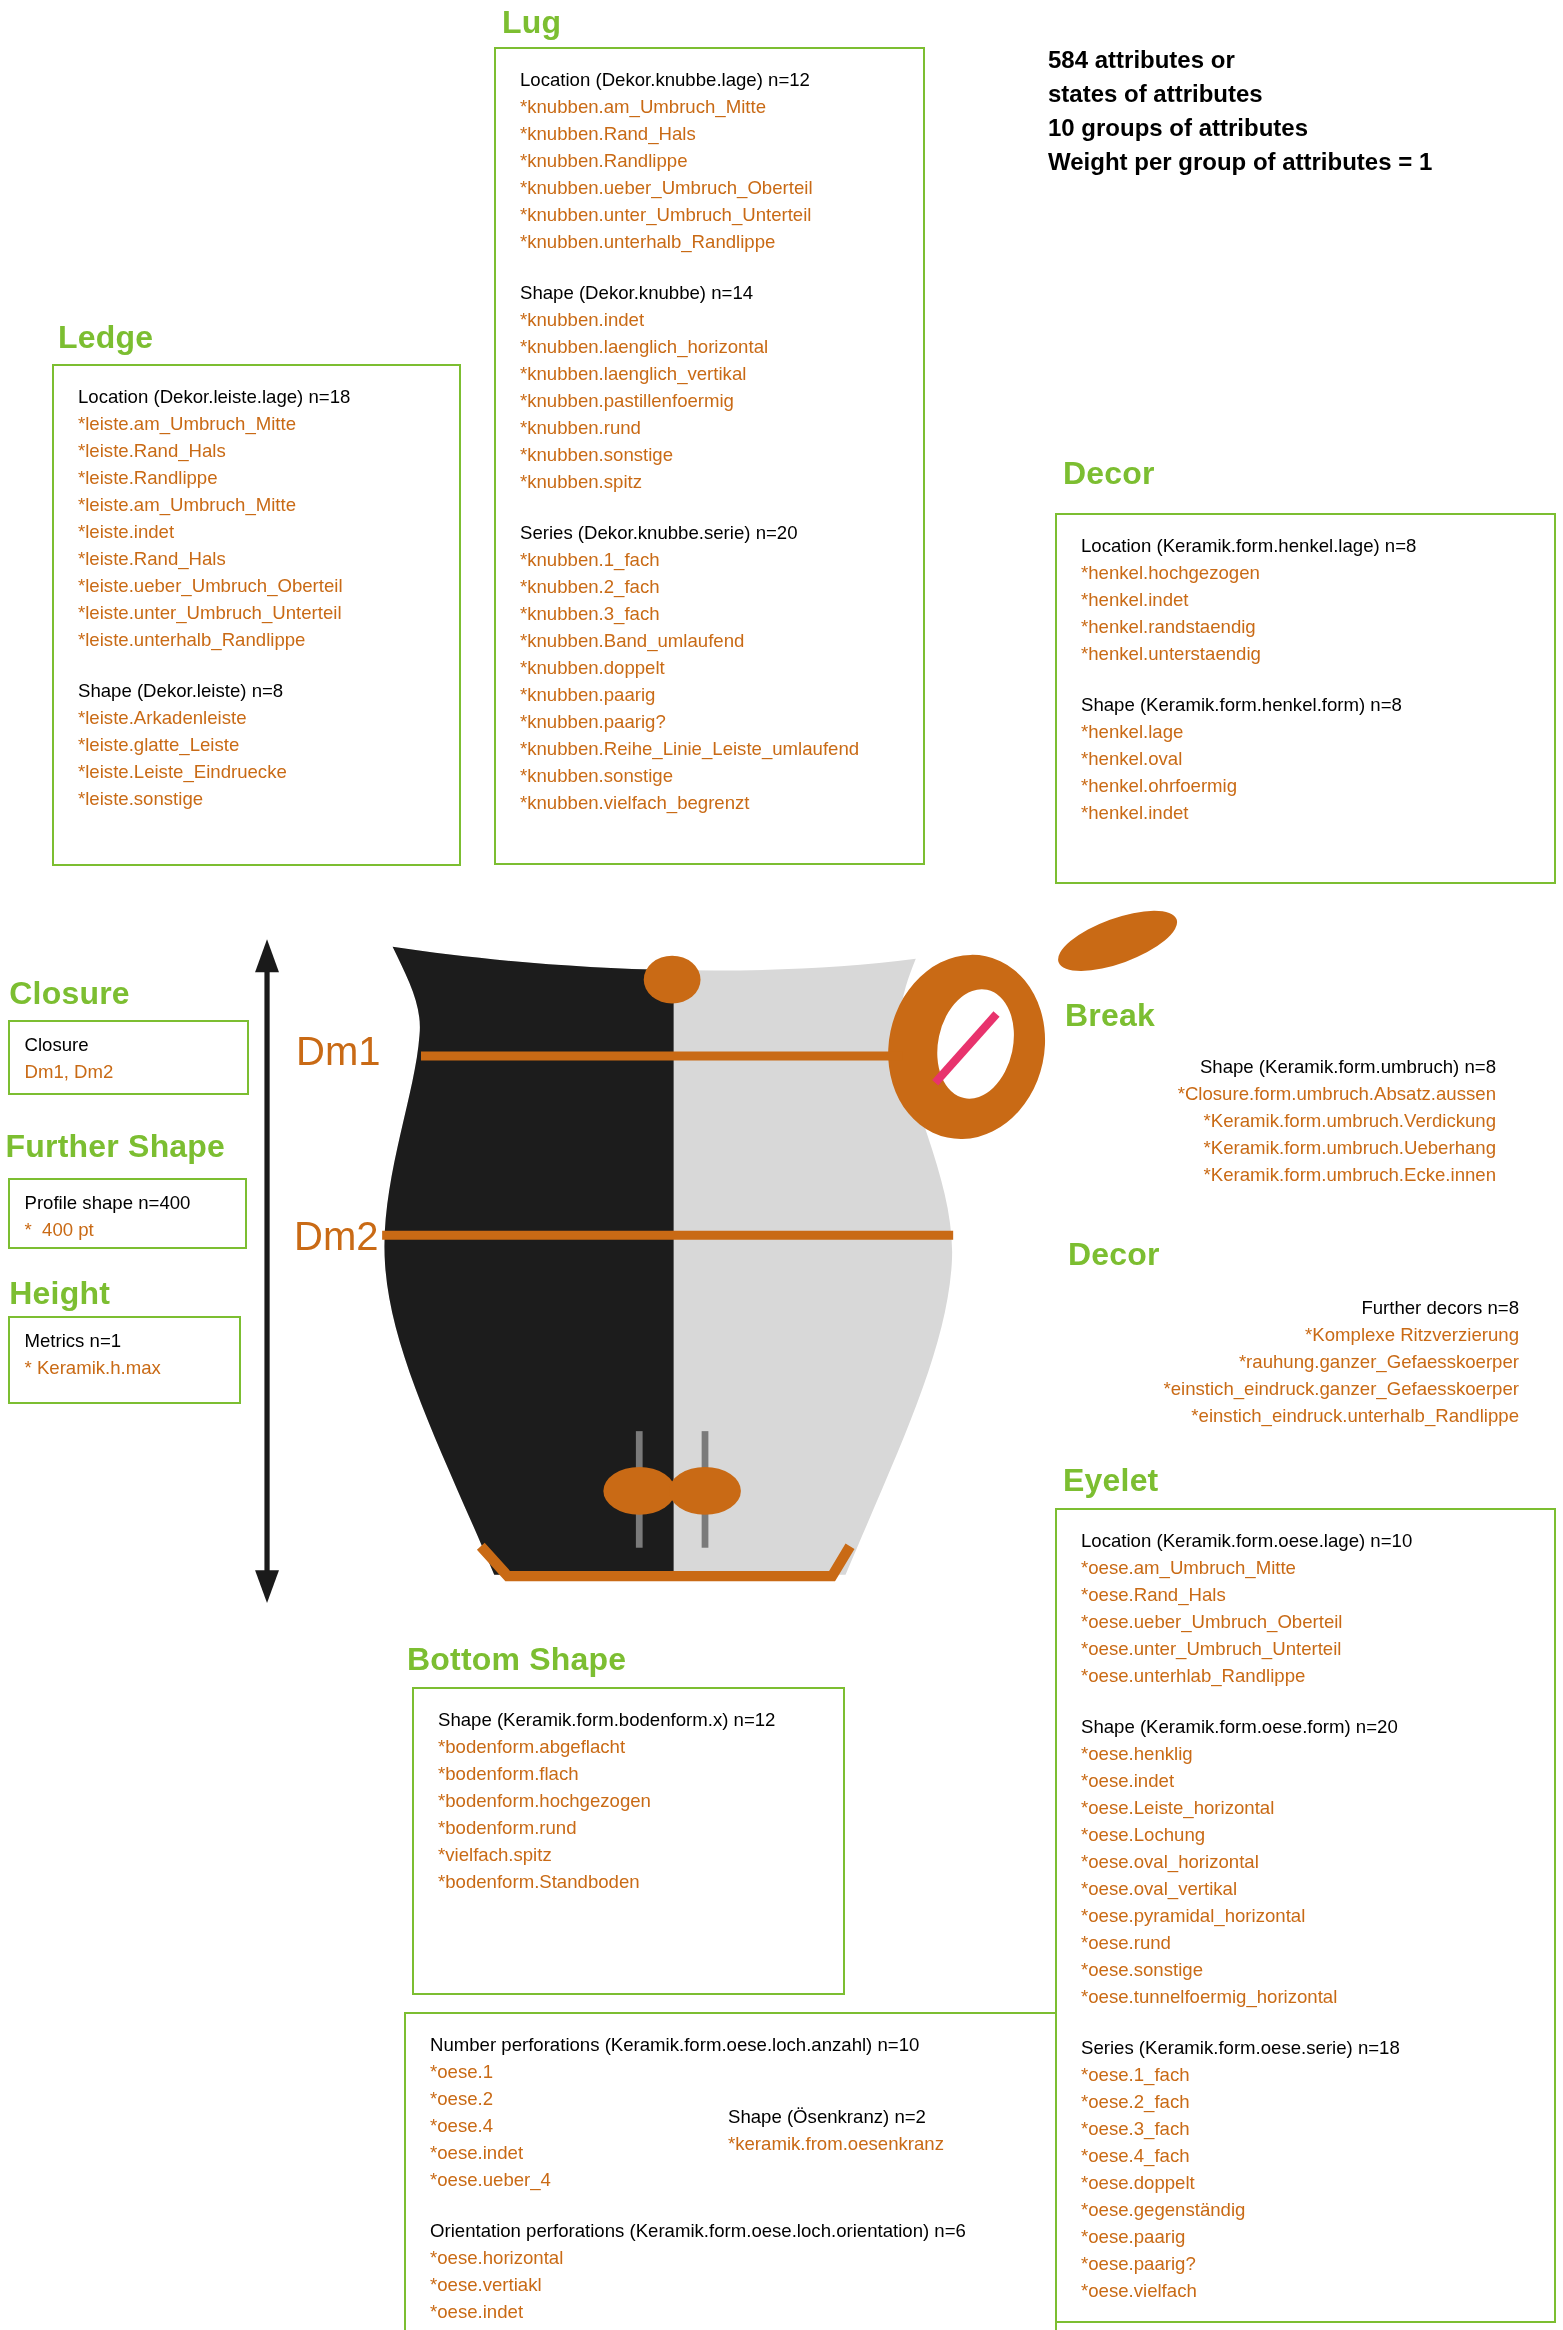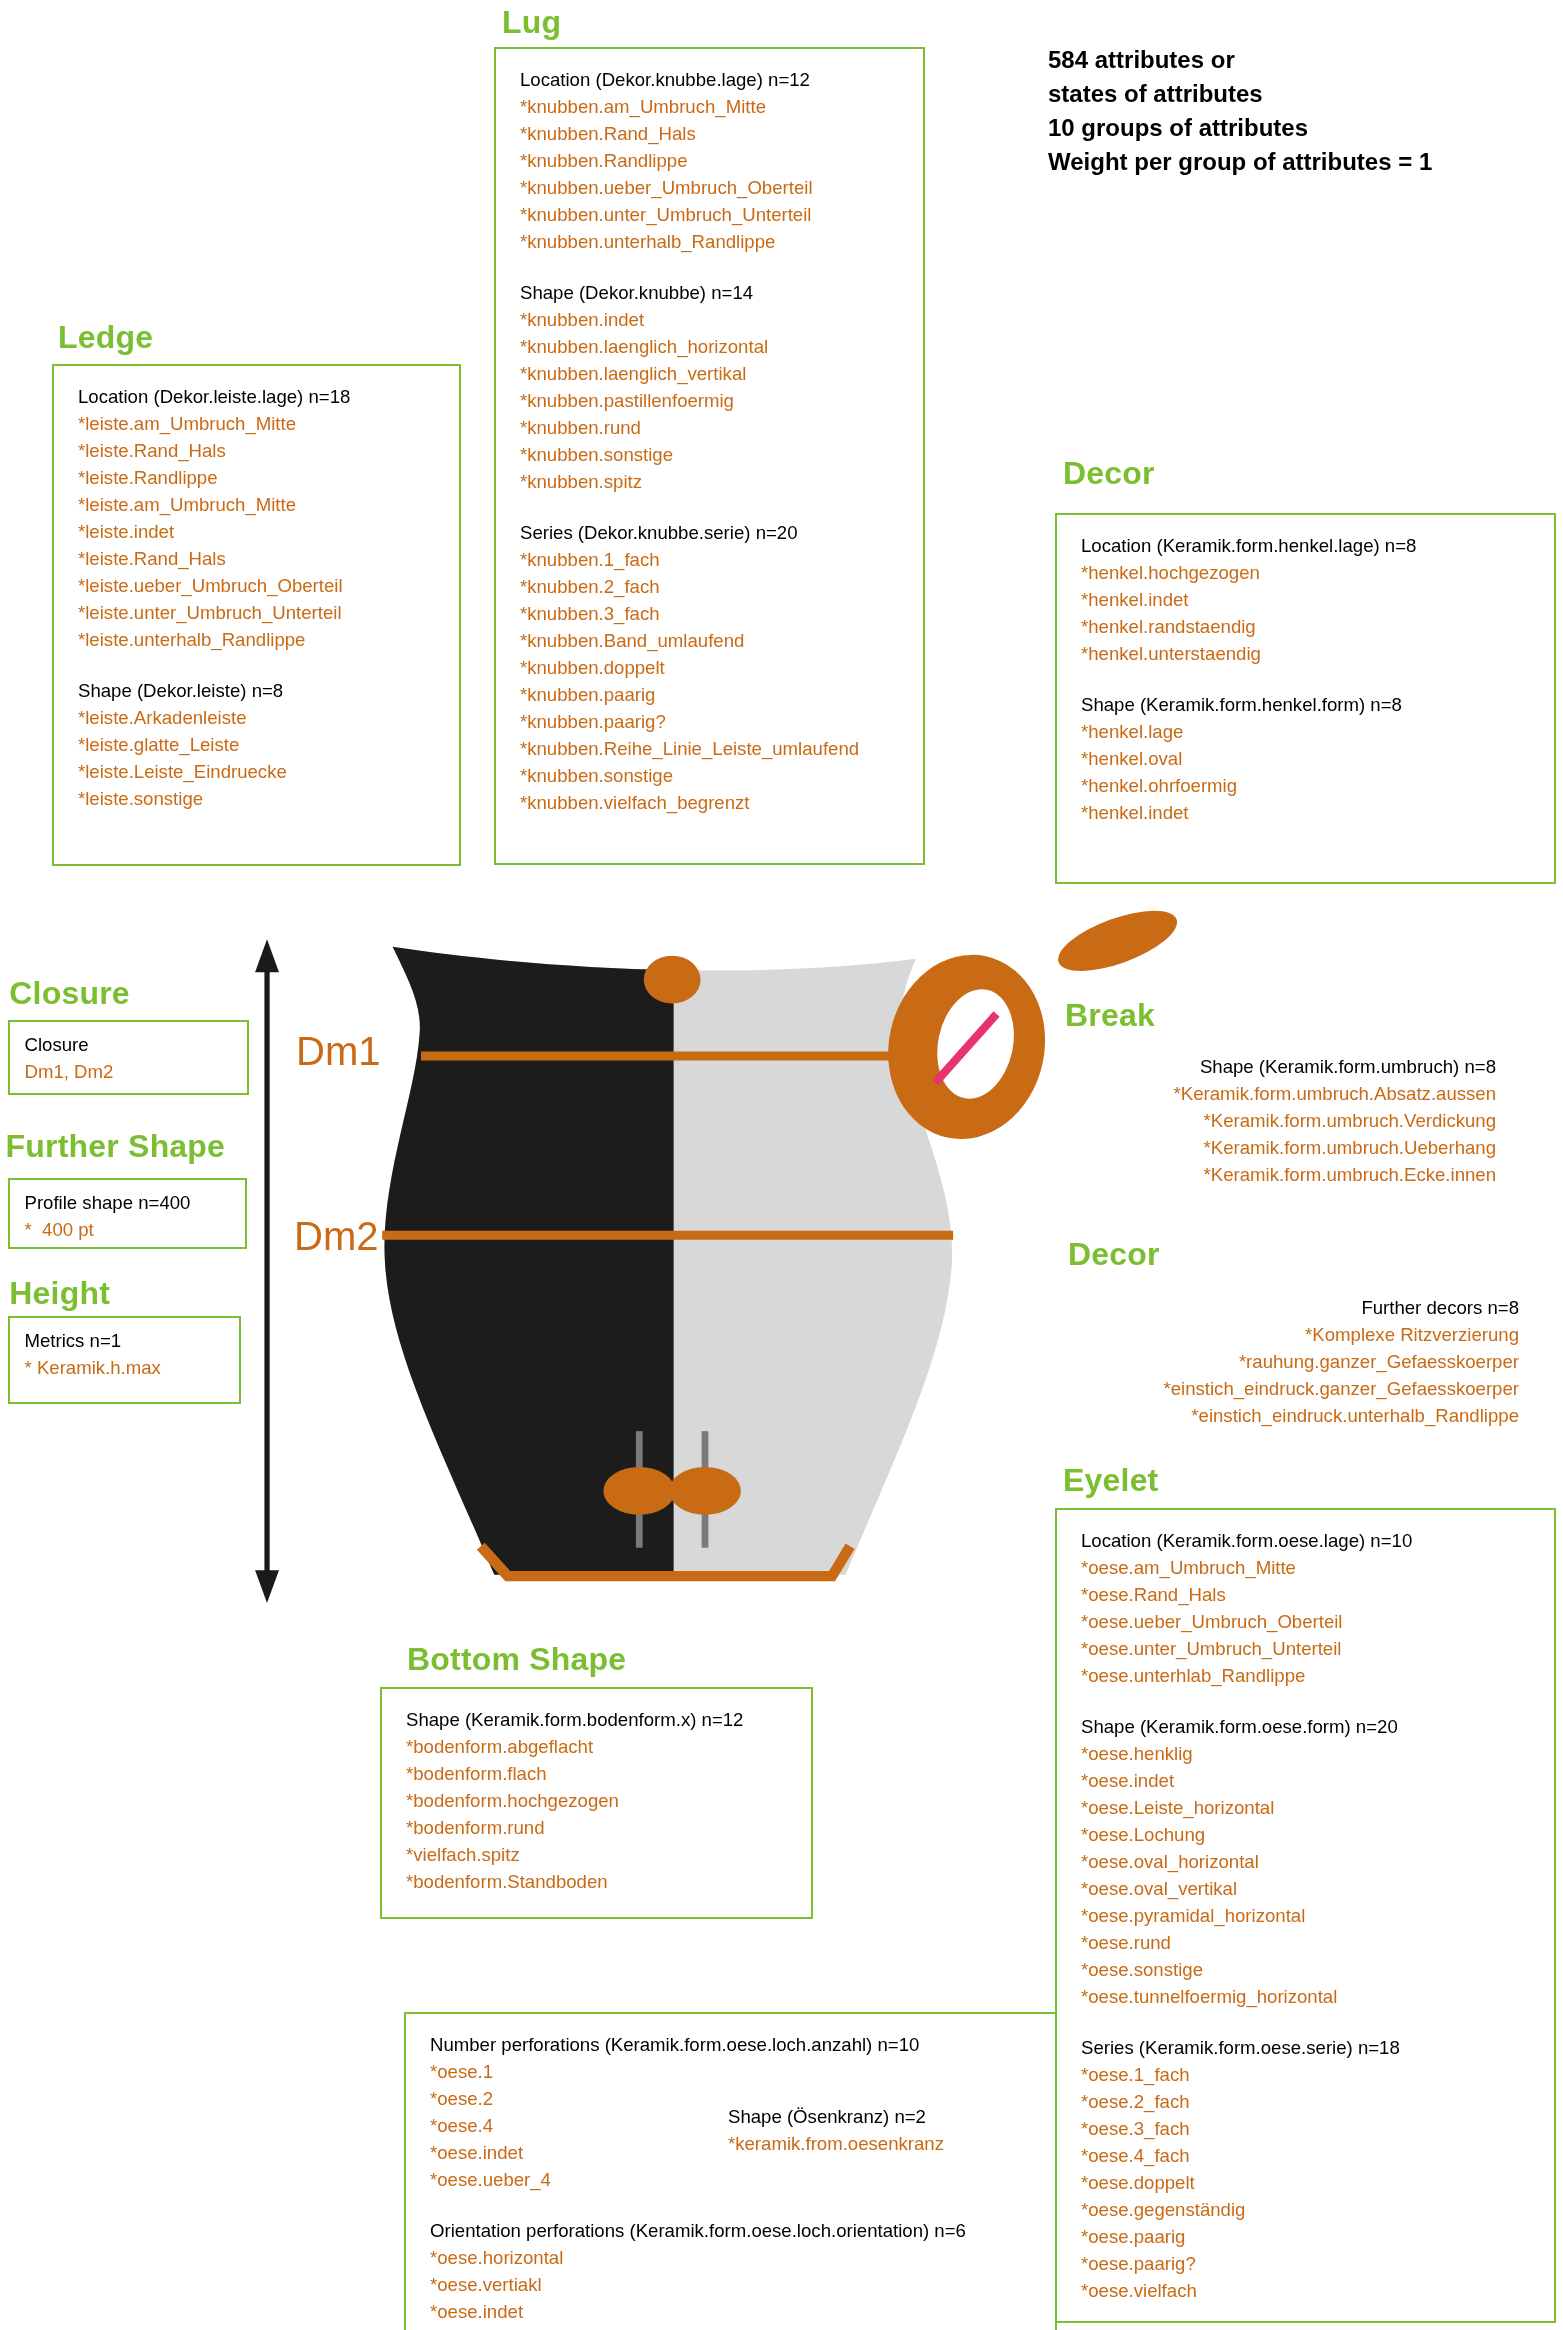--- a/index.html
+++ b/index.html
@@ -149,21 +149,21 @@
           <div class="attr-item">* Keramik.h.max</div>
         </div>
     </div>
   </div>
 
   <h2 class="heading" style="left:1065px;top:997px">Break</h2>
   <div class="freeblock" style="left:1076px;top:1053px;width:420px">
     <div class="group">
       <div class="group-header">Shape (Keramik.form.umbruch) n=8</div>
       <div>
-          <div class="attr-item">*Keramik.form.umbruch.Absatz.aussen</div>
+          <div class="attr-item">*Closure.form.umbruch.Absatz.aussen</div>
           <div class="attr-item">*Keramik.form.umbruch.Verdickung</div>
           <div class="attr-item">*Keramik.form.umbruch.Ueberhang</div>
           <div class="attr-item">*Keramik.form.umbruch.Ecke.innen</div>
         </div>
     </div>
   </div>
 
   <h2 class="heading" style="left:1068px;top:1236px">Decor</h2>
   <div class="freeblock" style="left:1081px;top:1294px;width:438px">
     <div class="group">
@@ -214,21 +214,21 @@
           <div class="attr-item">*oese.doppelt</div>
           <div class="attr-item">*oese.gegenständig</div>
           <div class="attr-item">*oese.paarig</div>
           <div class="attr-item">*oese.paarig?</div>
           <div class="attr-item">*oese.vielfach</div>
         </div>
     </div>
   </div>
 
   <h2 class="heading" style="left:407px;top:1641px">Bottom Shape</h2>
-  <div class="box" style="left:380px;top:1687px;width:433px;height:232px">
+  <div class="box" style="left:412px;top:1687px;width:433px;height:308px">
     <div class="group">
       <div class="group-header">Shape (Keramik.form.bodenform.x) n=12</div>
       <div>
           <div class="attr-item">*bodenform.abgeflacht</div>
           <div class="attr-item">*bodenform.flach</div>
           <div class="attr-item">*bodenform.hochgezogen</div>
           <div class="attr-item">*bodenform.rund</div>
           <div class="attr-item">*vielfach.spitz</div>
           <div class="attr-item">*bodenform.Standboden</div>
         </div>

